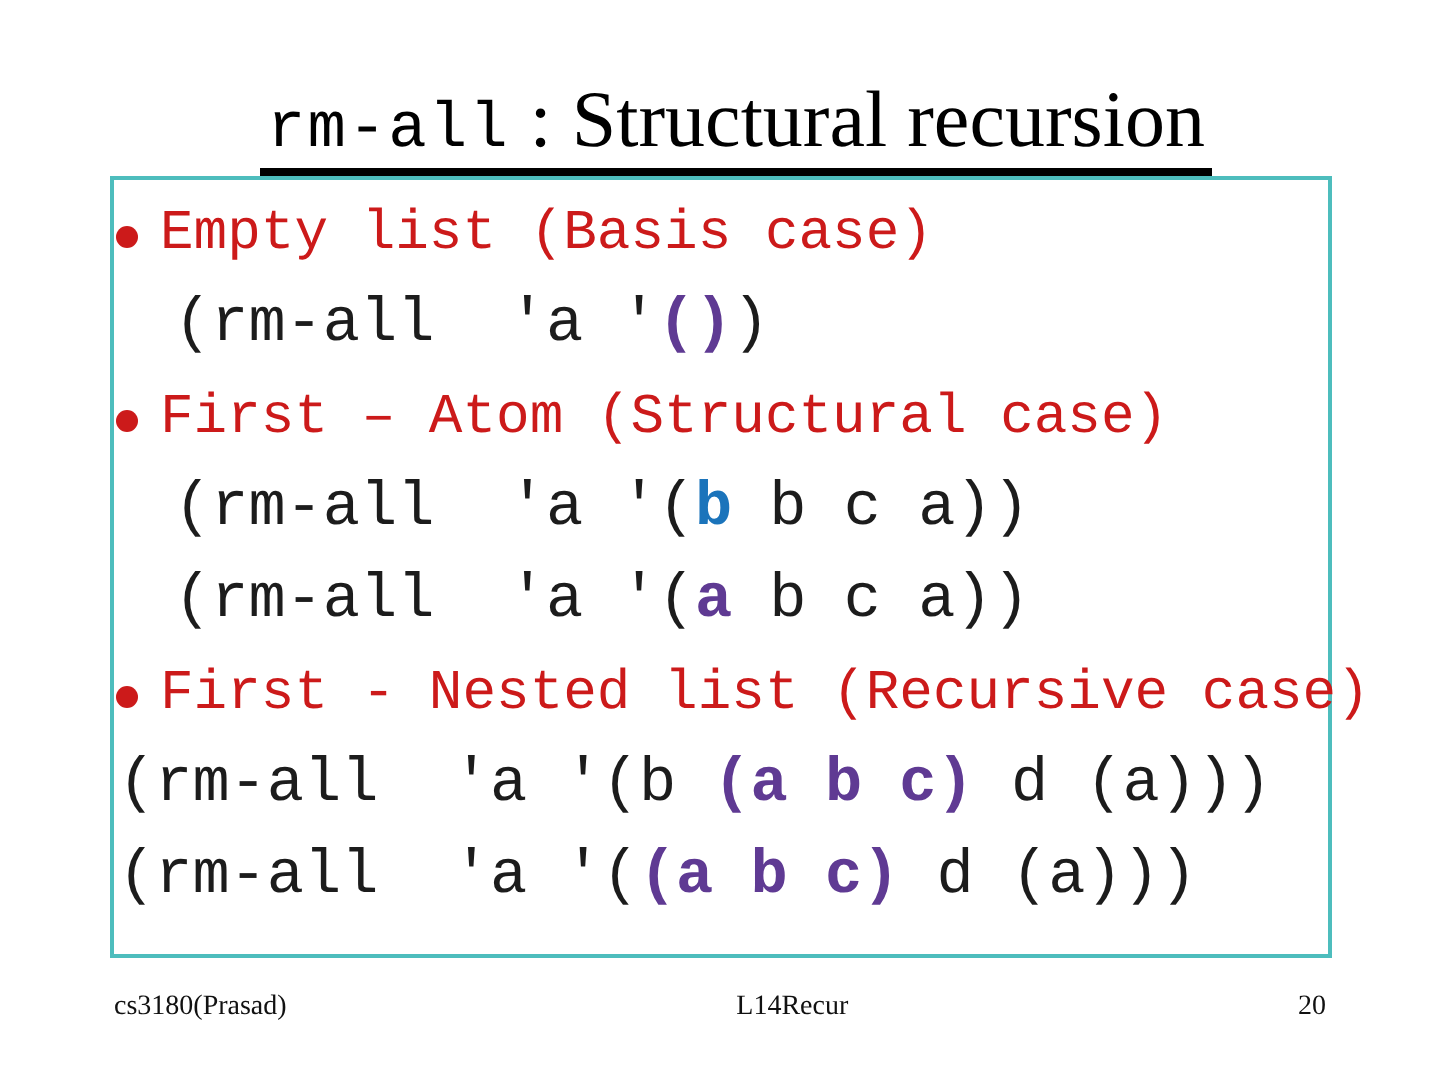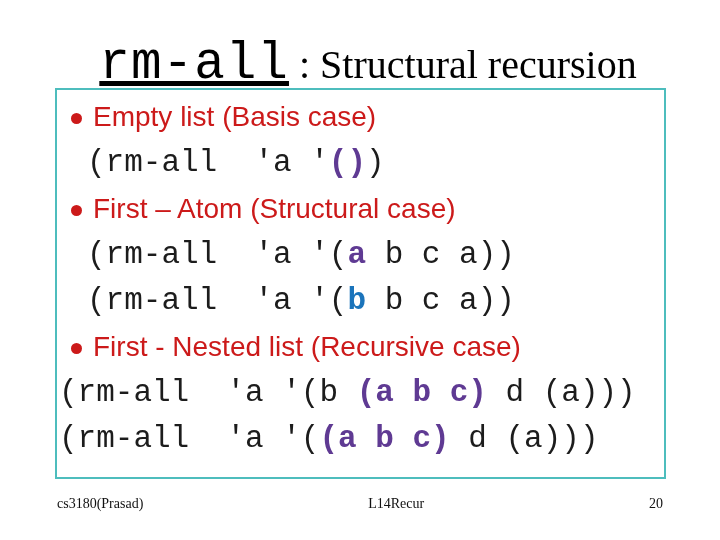--- a/index.html
+++ b/index.html
@@ -24,44 +24,43 @@
     text-align: center; white-space: pre;
   }
   .title-inner {
     display: inline-block;
     border-bottom: 4px solid #000;
     padding: 0 4px 1px 4px;
     color: #000;
   }
   .title-code {
     font-family: "Liberation Mono", monospace;
-    font-size: 51px;
+    font-size: 32px;
     letter-spacing: 1px;
-    text-decoration: underline;
   }
   .title-rest {
     font-family: "Liberation Serif", serif;
     font-size: 40px;
   }
 
   
   .content-box {
     position: absolute;
     left: 55px; top: 88px;
     width: 611px; height: 391px;
     border: 2px solid var(--border_teal);
     background: #ffffff;
     padding-top: 4px;
   }
   .h-row {
     height: 46px;
     display: flex; align-items: center;
-    padding-left: 14px;
+    padding-left: 1px;
     color: var(--heading_red);
-    font-family: Liberation Sans, sans-serif;
+    font-family: Liberation Mono, monospace;
     font-size: 28px;
     white-space: pre;
   }
   .bullet-dot {
     width: 11px; height: 11px; border-radius: 50%;
     background: var(--heading_red);
     margin-right: 11px; margin-top: 2px;
     flex: 0 0 11px;
   }
   .c-row {
@@ -102,22 +101,22 @@
     <div class="h-row">
       <span class="bullet-dot"></span>
       <span>Empty list (Basis case)</span>
     </div>
     <div class="c-row"><span class="seg-plain">(rm-all  'a '</span><span class="seg-purple">()</span><span class="seg-plain">)</span></div>
 
     <div class="h-row">
       <span class="bullet-dot"></span>
       <span>First – Atom (Structural case)</span>
     </div>
+    <div class="c-row"><span class="seg-plain">(rm-all  'a '(</span><span class="seg-blue">b</span><span class="seg-plain"> b c a))</span></div>
     <div class="c-row"><span class="seg-plain">(rm-all  'a '(</span><span class="seg-purple">a</span><span class="seg-plain"> b c a))</span></div>
-    <div class="c-row"><span class="seg-plain">(rm-all  'a '(</span><span class="seg-blue">b</span><span class="seg-plain"> b c a))</span></div>
 
     <div class="h-row">
       <span class="bullet-dot"></span>
       <span>First - Nested list (Recursive case)</span>
     </div>
     <div class="c-row flush"><span class="seg-plain">(rm-all  'a '(b </span><span class="seg-purple">(a b c)</span><span class="seg-plain"> d (a)))</span></div>
     <div class="c-row flush"><span class="seg-plain">(rm-all  'a '(</span><span class="seg-purple">(a b c)</span><span class="seg-plain"> d (a)))</span></div>
 
   </div>
 

